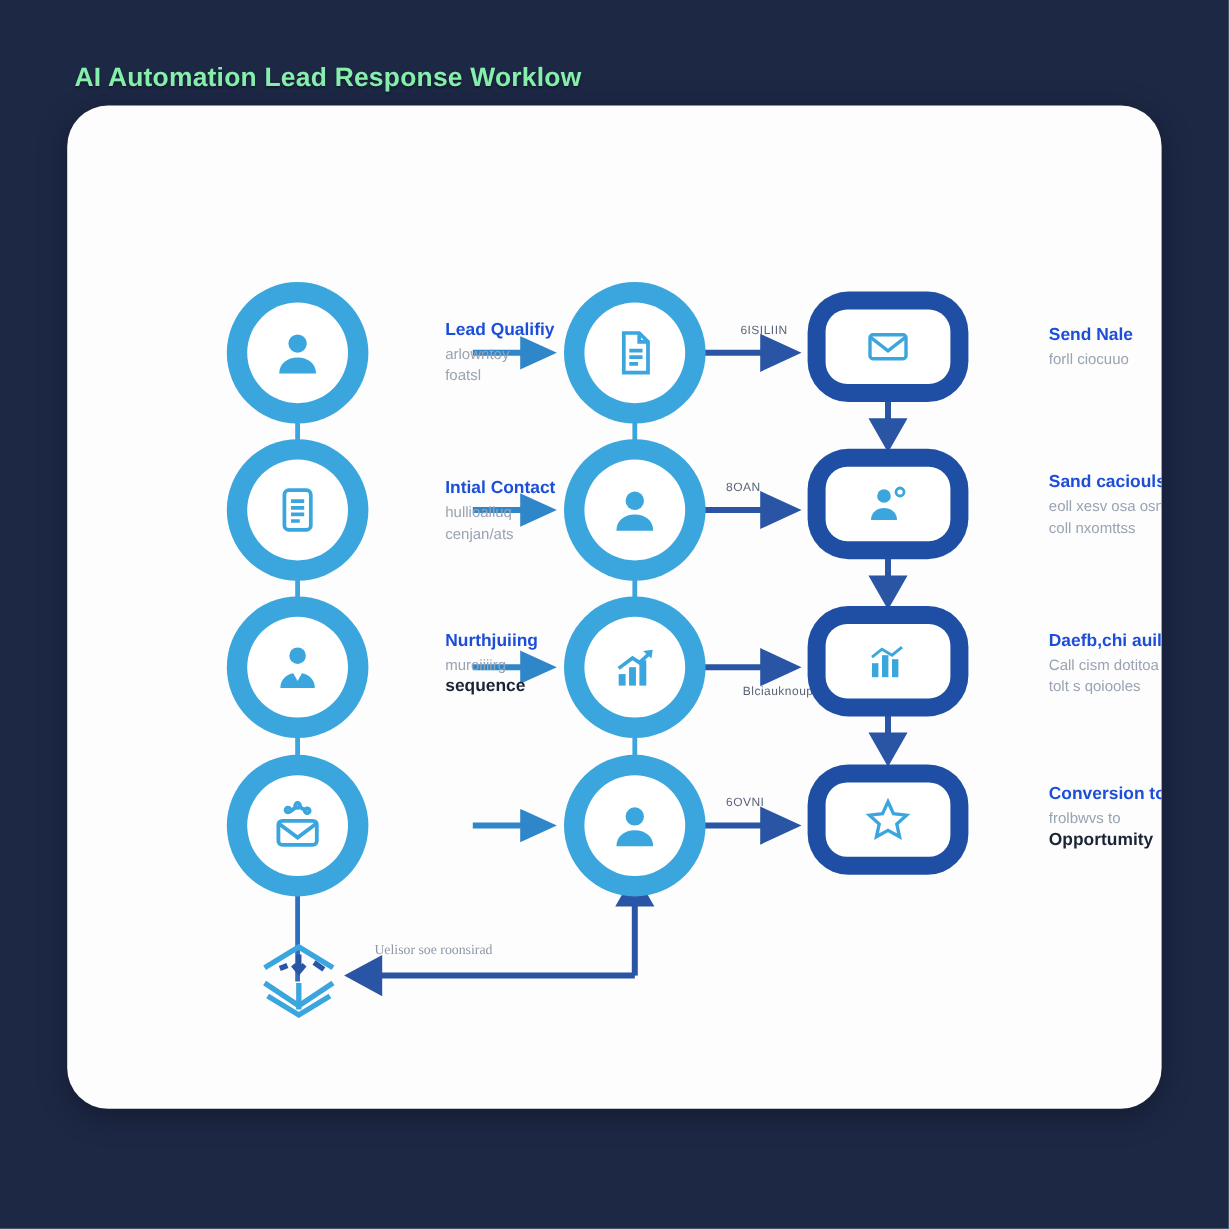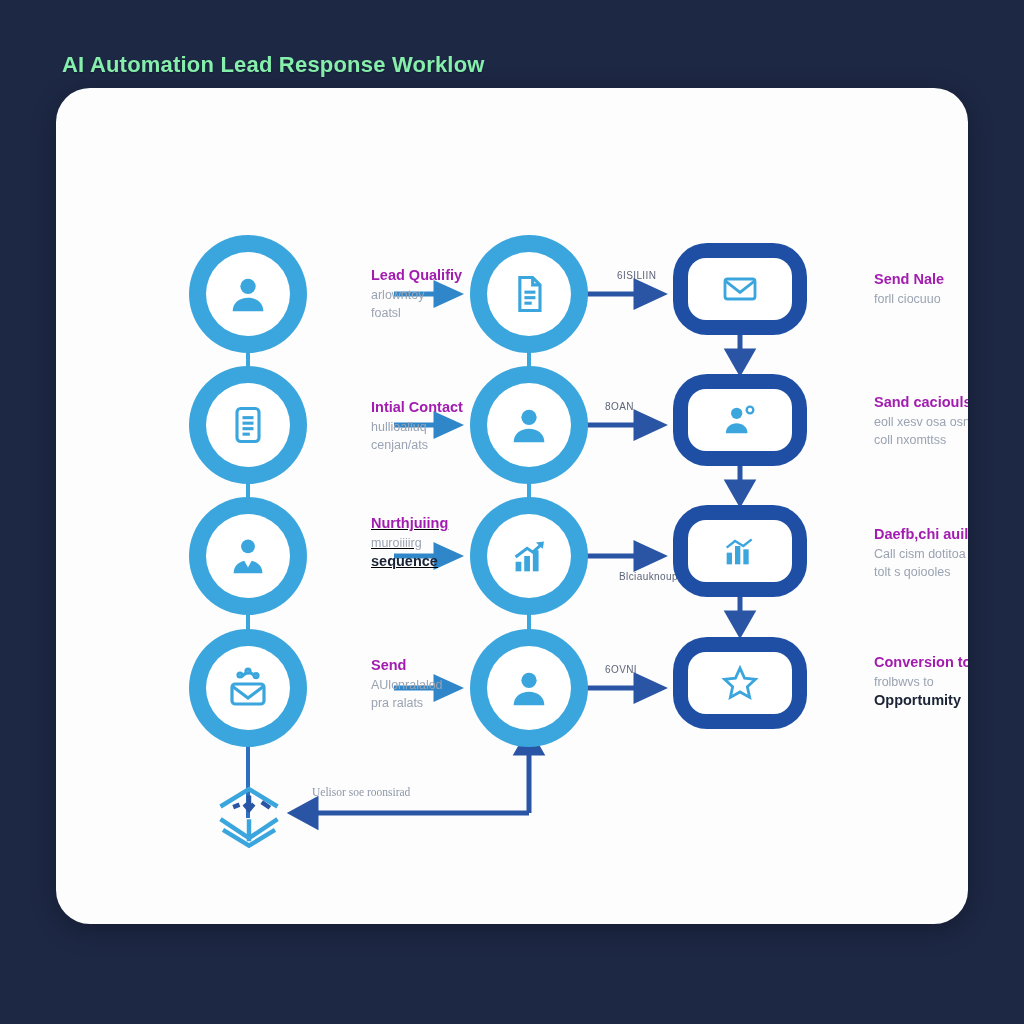--- a/index.html
+++ b/index.html
@@ -49,21 +49,21 @@
     display:flex;align-items:center;justify-content:center;
     box-sizing:border-box;
   }
   .pill .inner{
     width:104px;height:62px;border-radius:18px;
     background:#ffffff;
     display:flex;align-items:center;justify-content:center;
   }
 
   .lbl{position:absolute;width:176px;}
-  .lbl .l1{font-size:14.5px;font-weight:700;color:#a21caf;line-height:1.35;}
+  .lbl .l1{font-size:14.5px;font-weight:700;color:#1d4ed8;line-height:1.35;}
   .lbl .l2{font-size:12.5px;font-weight:400;color:#9aa3b2;line-height:1.45;}
   .lbl .l3{font-size:14.5px;font-weight:700;color:#1b2436;line-height:1.35;}
 
   .conn-lbl{
     position:absolute;font-size:10px;color:#5b6478;
     letter-spacing:.4px;white-space:nowrap;
   }
   .loop-lbl{
     position:absolute;font-size:11.5px;color:#8e97a8;white-space:nowrap;
   }
@@ -164,44 +164,39 @@
       <div class="ring">
         <div class="inner">
           <svg class="ico" width="46" height="46" viewBox="0 0 24 24" fill="#3ba6dd">
             <circle cx="12" cy="7" r="3.6"></circle>
             <path d="M4.5 21c0-4.2 3.4-6.6 7.5-6.6s7.5 2.4 7.5 6.6z"></path>
             <path d="M10 14.4 12 18l2-3.6-2-1z" fill="#ffffff"></path>
           </svg>
         </div>
       </div>
     </div>
-    <div class="lbl" style="left:315px;top:426px;text-decoration:underline;">
+    <div class="lbl" style="left:315px;top:437px;">
       <div class="l1">Nurthjuiing</div>
       <div class="l2">muroiiiirg</div>
       <div class="l3">sequence</div>
     </div>
 
     <div class="node" style="left:133px;top:541px;">
       <div class="ring">
         <div class="inner">
           <svg class="ico" width="48" height="48" viewBox="0 0 24 24" fill="none" stroke="#3ba6dd" stroke-width="1.6">
             <rect x="4" y="10" width="16" height="10" rx="1.6"></rect>
             <path d="M4 11l8 6 8-6"></path>
             <circle cx="8" cy="5.5" r="1"></circle>
               <circle cx="12" cy="3.6" r="1"></circle>
               <circle cx="16" cy="5.8" r="1"></circle>
             <path d="M8.8 6.2 11.2 4.4M12.8 4.2l2.4 1.4"></path>
           </svg>
         </div>
       </div>
-    </div>
-    <div class="lbl" style="left:315px;top:568px;">
-      <div class="l1">Send</div>
-      <div class="l2">AUlonralalod</div>
-      <div class="l2">pra ralats</div>
     </div>
 
     <div class="node" style="left:155px;top:690px;">
       <svg class="ico" width="76" height="76" viewBox="0 0 24 24" fill="none" stroke="#3ba6dd" stroke-width="1.4">
         <path d="M3 9 12 3.5 21 9"></path>
         <path d="M3 13 12 19 21 13"></path>
         <path d="M3.8 16.4 12 21.4 20.2 16.4"></path>
         <line x1="12" y1="13" x2="12" y2="20"></line>
         <path d="M12 5.5v4" stroke="#2a55a5"></path>
         <path d="M10.5 8.2 12 10l1.5-1.8" fill="#2a55a5" stroke="#2a55a5"></path>

